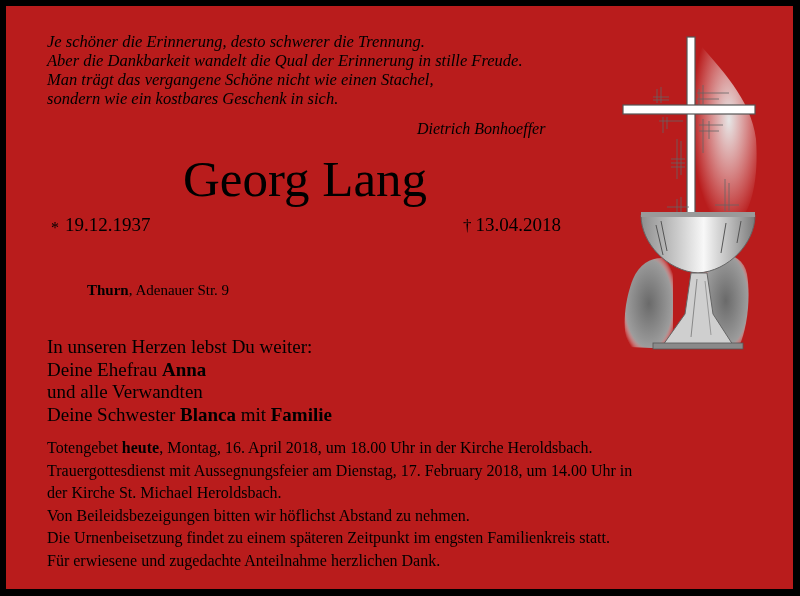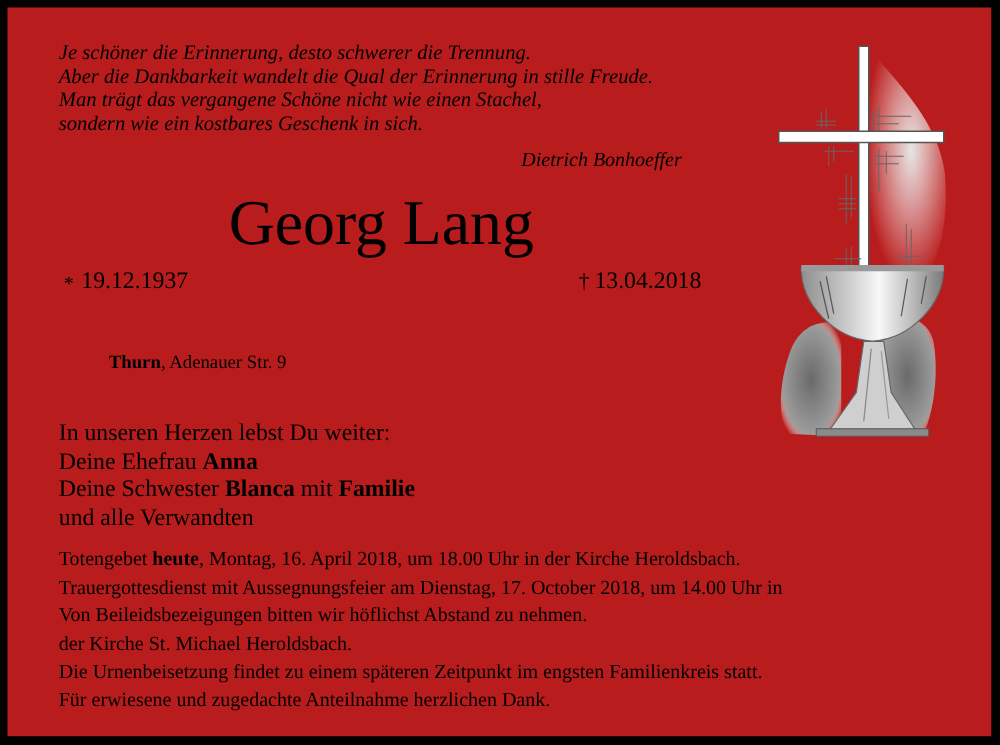--- a/index.html
+++ b/index.html
@@ -101,29 +101,29 @@
     <span class="sym">†</span><span>13.04.2018</span>
   </div>
 
   <div class="address">
     <b>Thurn</b><span>, </span><span>Adenauer Str. 9</span>
   </div>
 
   <div class="mourners">
     <span class="line">In unseren Herzen lebst Du weiter:</span>
     <span class="line"><span>Deine Ehefrau </span><b>Anna</b></span>
+    <span class="line">und alle Verwandten</span>
     <span class="line"><span>Deine Schwester </span><b>Blanca</b><span> mit </span><b>Familie</b></span>
-    <span class="line">und alle Verwandten</span>
   </div>
 
   <div class="info">
     <span class="line"><span>Totengebet </span><b>heute</b><span>, Montag, 16. April 2018, um 18.00 Uhr in der Kirche Heroldsbach.</span></span>
-    <span class="line">Trauergottesdienst mit Aussegnungsfeier am Dienstag, 17. October 2018, um 14.00 Uhr in</span>
+    <span class="line">Trauergottesdienst mit Aussegnungsfeier am Dienstag, 17. February 2018, um 14.00 Uhr in</span>
+    <span class="line">der Kirche St. Michael Heroldsbach.</span>
     <span class="line">Von Beileidsbezeigungen bitten wir höflichst Abstand zu nehmen.</span>
-    <span class="line">der Kirche St. Michael Heroldsbach.</span>
     <span class="line">Die Urnenbeisetzung findet zu einem späteren Zeitpunkt im engsten Familienkreis statt.</span>
     <span class="line">Für erwiesene und zugedachte Anteilnahme herzlichen Dank.</span>
   </div>
 
   <div class="artwork">
     <svg width="150" height="330" viewBox="0 0 150 330" xmlns="http://www.w3.org/2000/svg">
       <defs>
         <radialGradient id="haze" cx="0.55" cy="0.45" r="0.6">
           <stop offset="0" stop-color="#e6e6e6"></stop>
           <stop offset="1" stop-color="#ffffff" stop-opacity="0"></stop>

